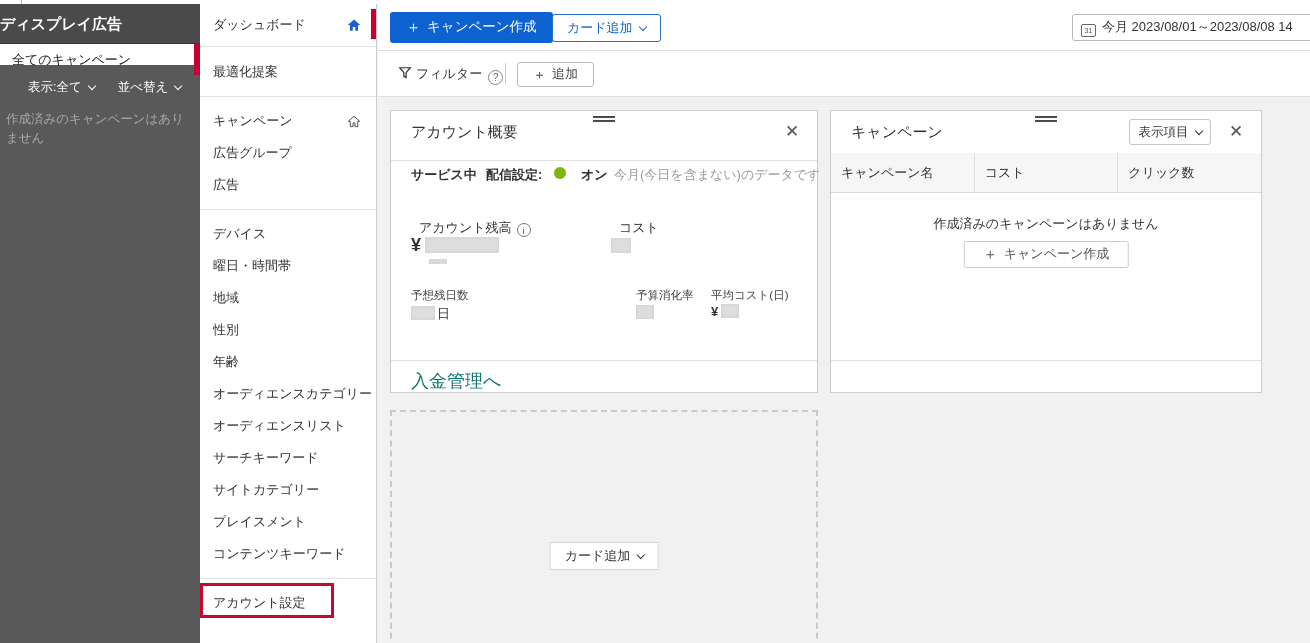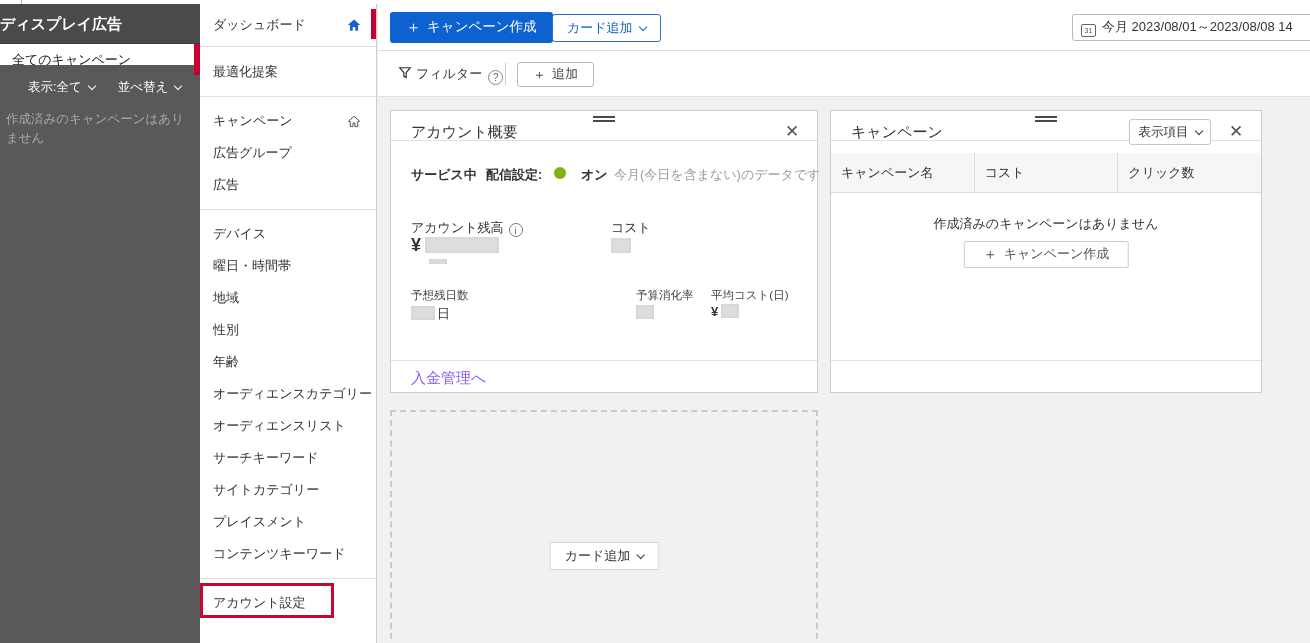--- a/index.html
+++ b/index.html
@@ -58,42 +58,42 @@
   .q-icon { display:inline-block; width:15px; height:15px; border:1px solid #888; border-radius:50%;
             font-size:10px; line-height:14px; text-align:center; color:#666; margin-left:6px; vertical-align:-3px; }
   .vdiv { position:absolute; left:127px; top:12px; width:1px; height:22px; background:#ccc; }
   .btn-add { position:absolute; left:139px; top:11px; height:25px; width:77px; background:#fff;
              border:1px solid #bbb; border-radius:3px; font-size:13px; color:#444; font-family:inherit; cursor:pointer; }
 
   .content { position:relative; height:546px; background:#f1f1f1; }
 
   
   .card { position:absolute; background:#fff; border:1px solid #ccc; }
-  .card-header { position:relative; height:30px; border-bottom:1px solid #e0e0e0;padding-left:12px; }
+  .card-header { position:relative; height:50px; border-bottom:1px solid #e0e0e0;padding-left:12px; }
   .card-title { position:absolute; left:20px; top:0; line-height:42px; font-size:15px; color:#333; }
   .drag { position:absolute; left:50%; top:3px; transform:translateX(-50%); width:22px; cursor:grab; }
   .drag i { display:block; height:0; border-top:2px solid #4a4a4a; margin:2px 0; }
   .close-x { position:absolute; right:14px; top:9px; font-size:17px; color:#555; cursor:pointer;
              width:22px; text-align:center; line-height:24px; }
 
   .acct-card { left:12px; top:13px; width:428px; height:283px; }
   .status-row { position:absolute; top:55px; left:0; width:100%; font-size:13px; }
   .status-row .b { font-weight:bold; }
   .pos { position:absolute; white-space:nowrap; }
   .dot { display:inline-block; width:12px; height:12px; border-radius:50%; background:#7cb50c; vertical-align:-1px; }
-  .metric-label { font-size:13px; color:#333; }
+  .metric-label { font-size:13px; color:#333;margin-left:8px; }
   .metric-label-sm { font-size:11.5px; color:#444;text-align:right; }
   .yen-big { font-size:18px; font-weight:bold; }
   .yen-sm { font-size:13px; font-weight:bold; }
   .redact { display:inline-block; background:#dedede; box-shadow:inset 0 0 4px #cfcfcf; vertical-align:-2px; }
   .info-icon { display:inline-block; width:14px; height:14px; border:1px solid #777; border-radius:50%;
                font-size:9.5px; line-height:13px; text-align:center; color:#555; margin-left:5px;
                vertical-align:-2px; font-style:normal; }
   .card-footer { position:absolute; left:0; bottom:0; width:100%; height:32px; border-top:1px solid #e0e0e0; }
-  .pay-link { position:absolute; left:20px; top:8px; font-size:15px; color:#8b5cf6; text-decoration:none; cursor:pointer; }
+  .pay-link { position:absolute; left:20px; top:8px; font-size:18px; color:#0f766e; text-decoration:none; cursor:pointer; }
 
   .camp-card { left:452px; top:13px; width:432px; height:283px; }
   .cols-btn { position:absolute; right:50px; top:8px; height:26px; width:82px; background:#fff;
               border:1px solid #c5c5c5; border-radius:3px; font-size:12.5px; color:#333;
               font-family:inherit; cursor:pointer; }
   .tbl-head { position:absolute; top:42px; left:0; width:100%; height:40px; display:flex;
               background:#f6f6f6; border-bottom:1px solid #d9d9d9; }
   .tbl-head .th { flex:1; font-size:13px; color:#333; line-height:40px; padding-left:10px;
                   border-right:1px solid #ddd; overflow:hidden; white-space:nowrap; }
   .tbl-head .th:last-child { border-right:none; }

